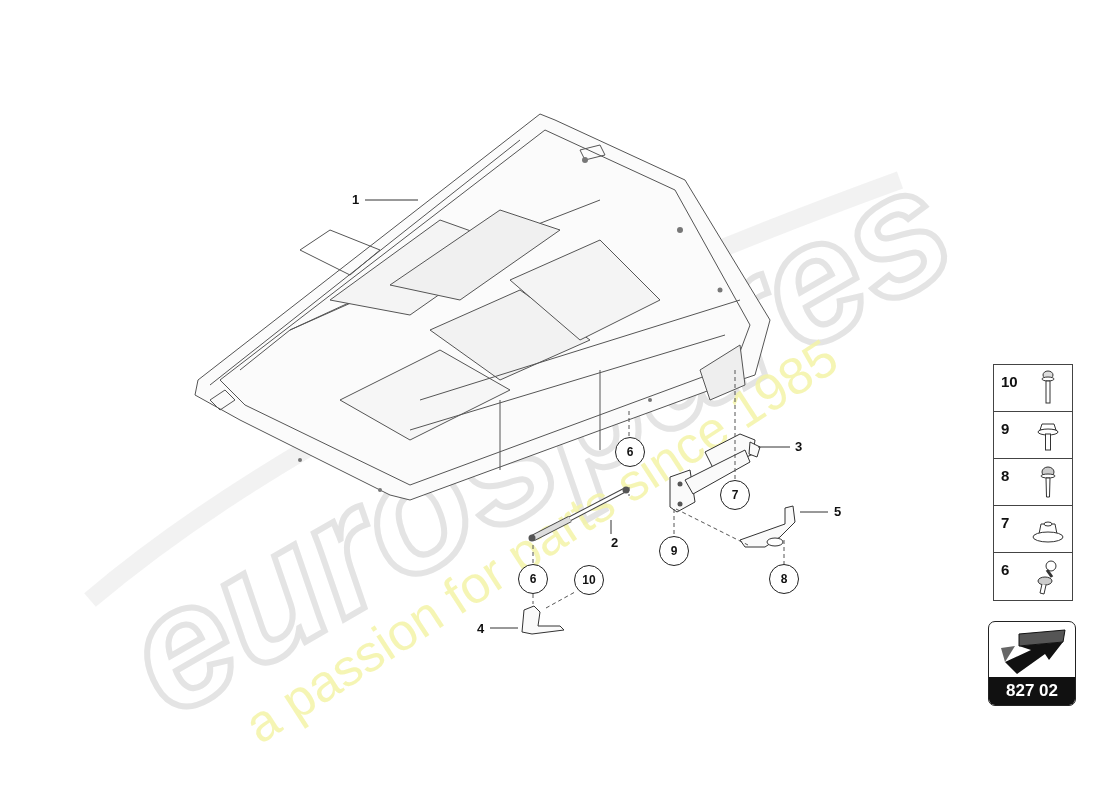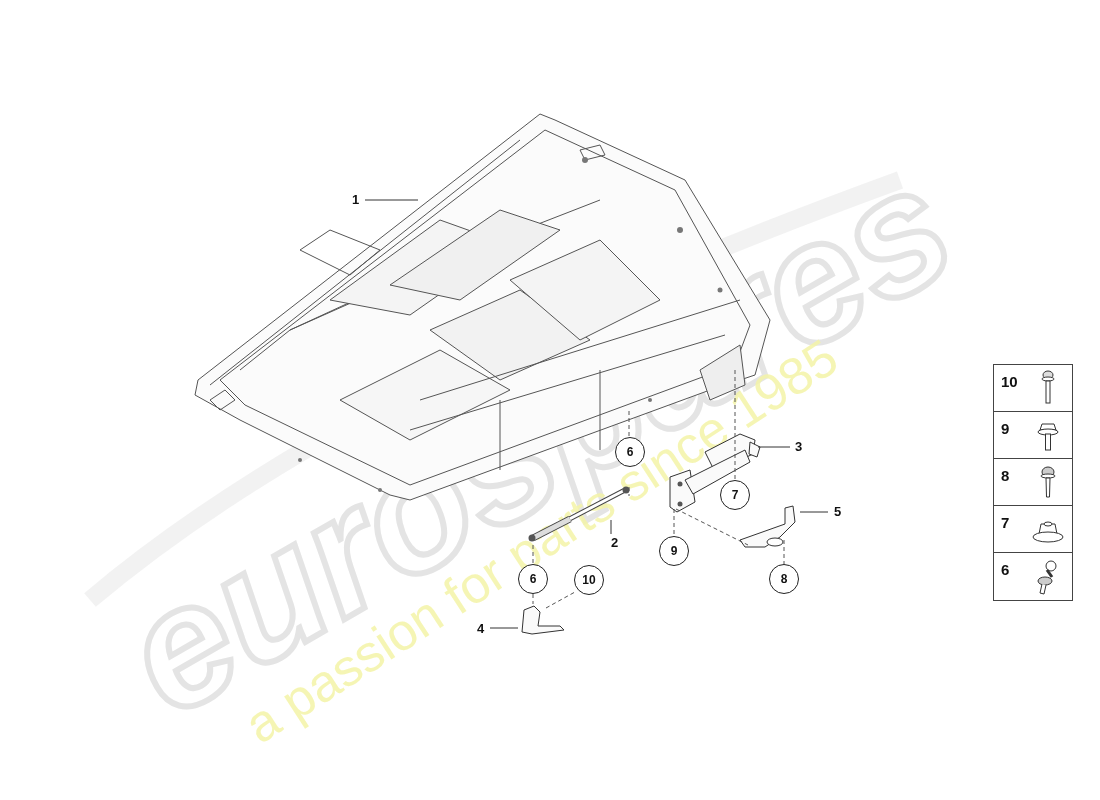--- a/index.html
+++ b/index.html
@@ -161,14 +161,22 @@
       <span class="legend-num">6</span>
       <svg class="legend-icon" viewBox="0 0 36 40">
         <circle cx="21" cy="9" r="5" fill="#fff" stroke="#333"></circle>
         <path d="M17 13 L 22 20" stroke="#333" stroke-width="3"></path>
         <ellipse cx="15" cy="24" rx="7" ry="4" fill="#ccc" stroke="#333"></ellipse>
         <path d="M12 27 L 10 36 L 14 37 L 16 28" fill="#fff" stroke="#333"></path>
       </svg>
     </div>
   </div>
 
+  <div class="badge">
+    <svg class="badge-icon" viewBox="0 0 70 50">
+      <path d="M22 8 L 68 4 L 66 16 L 22 20 Z" fill="#555" stroke="#111"></path>
+      <path d="M22 20 L 66 16 L 52 34 L 48 28 L 20 48 L 8 36 L 34 24 L 22 20 Z" fill="#111"></path>
+      <path d="M4 22 L 18 20 L 8 36 Z" fill="#666"></path>
+    </svg>
+    <div class="badge-code">827 02</div>
+  </div>
 
 </div>
 
 </body></html>

